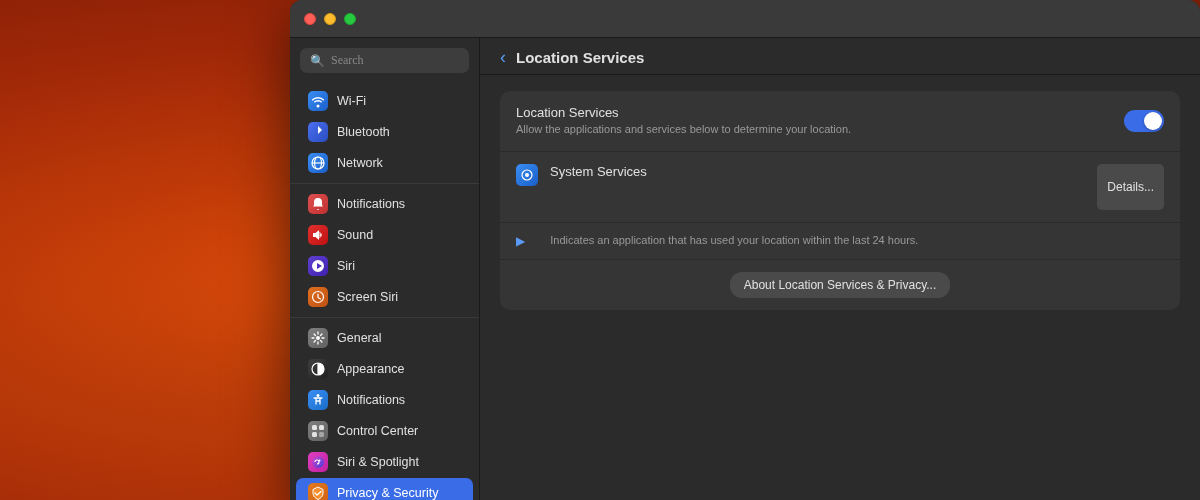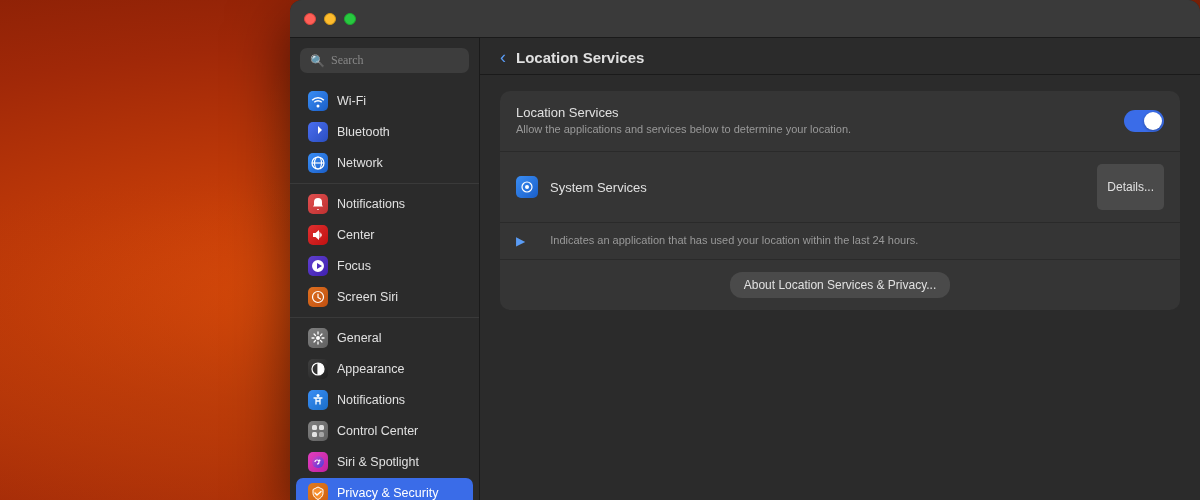--- a/index.html
+++ b/index.html
@@ -230,21 +230,21 @@
       width: 18px;
       height: 18px;
       border-radius: 50%;
       background: #fff;
       box-shadow: 0 1px 3px rgba(0,0,0,0.3);
     }
 
     
     .system-services-row {
       display: flex;
-      align-items: center;
+      align-items: flex-start;
       padding: 12px 16px;
       border-bottom: 1px solid #2a2a2a;
       gap: 12px;
     }
     .system-services-icon {
       width: 22px;
       height: 22px;
       background: linear-gradient(135deg, #3a8ef5, #1a5ec8);
       border-radius: 5px;
       display: flex;
@@ -382,29 +382,29 @@
             </svg>
           </div>
           <span>Notifications</span>
         </div>
         <div class="sidebar-item">
           <div class="item-icon icon-sound">
             <svg width="14" height="14" viewBox="0 0 14 14" fill="white">
               <path d="M2 5h2.5L8 2v10L4.5 9H2V5zm8 0a3 3 0 0 1 0 4M8.5 3.5a5 5 0 0 1 0 7"></path>
             </svg>
           </div>
-          <span>Center</span>
+          <span>Sound</span>
         </div>
         <div class="sidebar-item">
           <div class="item-icon icon-focus">
             <svg width="12" height="12" viewBox="0 0 12 12" fill="white">
               <path d="M6 0a6 6 0 1 0 0 12A6 6 0 0 0 6 0zm-1 3l5 3-5 3V3z"></path>
             </svg>
           </div>
-          <span>Focus</span>
+          <span>Siri</span>
         </div>
         <div class="sidebar-item">
           <div class="item-icon icon-screentime">
             <svg width="14" height="14" viewBox="0 0 14 14" fill="white">
               <circle cx="7" cy="7" r="5.5" stroke="white" stroke-width="1.2" fill="none"></circle>
               <path d="M7 4v3.5l2.5 1.5" stroke="white" stroke-width="1.2" stroke-linecap="round" fill="none"></path>
             </svg>
           </div>
           <span>Screen Siri</span>
         </div>

